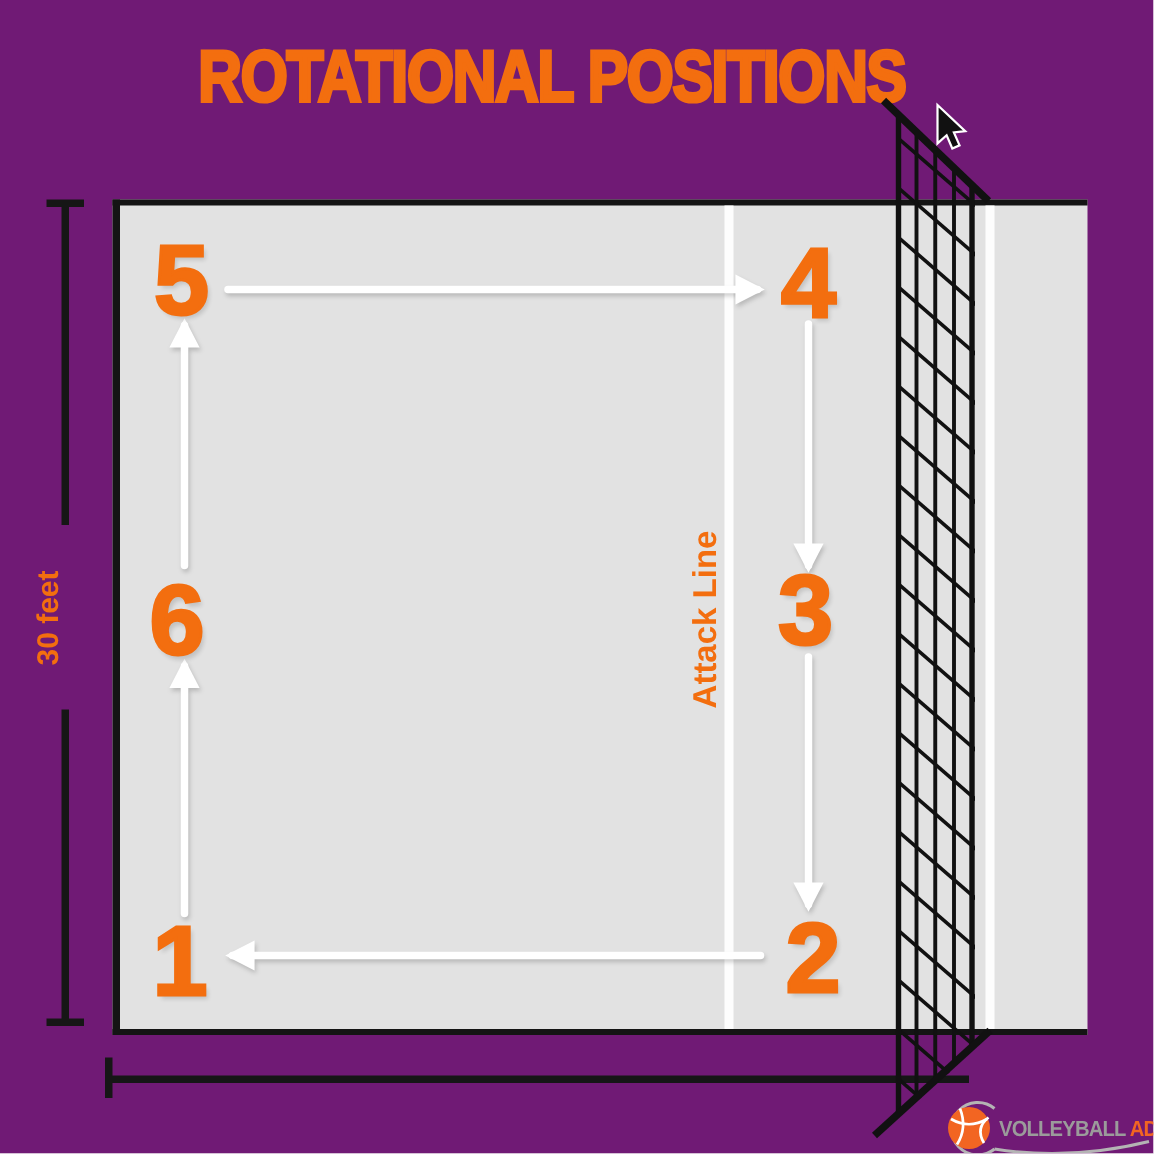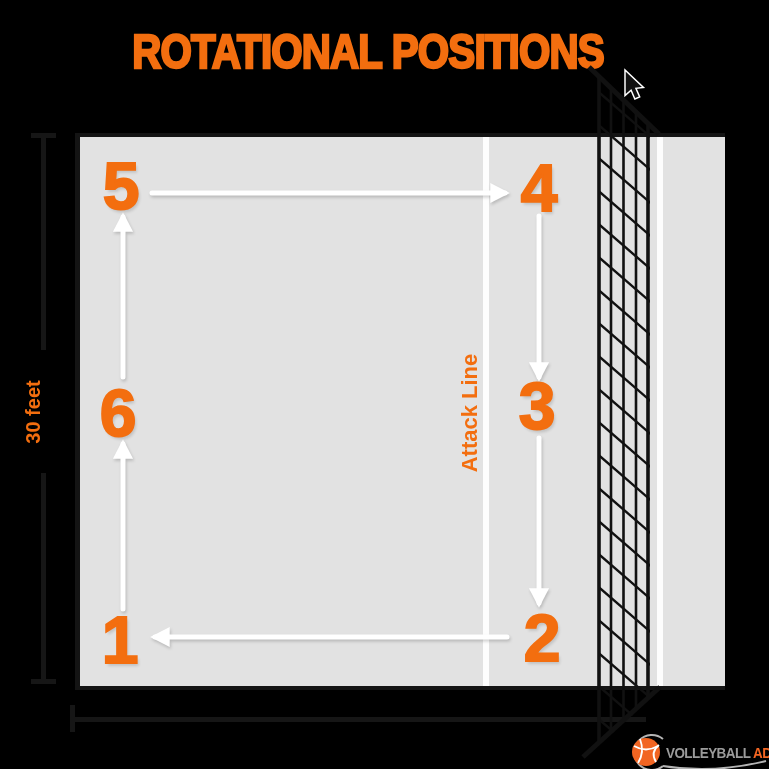--- a/index.html
+++ b/index.html
@@ -1,18 +1,18 @@
 <!DOCTYPE html>
 <html><head>
 <meta charset="utf-8">
 <style>
   html,body{margin:0;padding:0;background:#fff;}
   .canvas{
     position:relative;width:769px;height:769px;overflow:hidden;
-    background:#000000;font-family:"Liberation Sans",sans-serif;
+    background:#701a75;font-family:"Liberation Sans",sans-serif;
   }
   
   .title{
     position:absolute;top:24px;left:0;width:736px;text-align:center;
     font-size:48px;font-weight:bold;color:#F36E0F;letter-spacing:-1px;
     transform:scaleX(0.84);transform-origin:50% 50%;
     -webkit-text-stroke:2.5px #F36E0F;white-space:nowrap;
   }
   
   .court{

